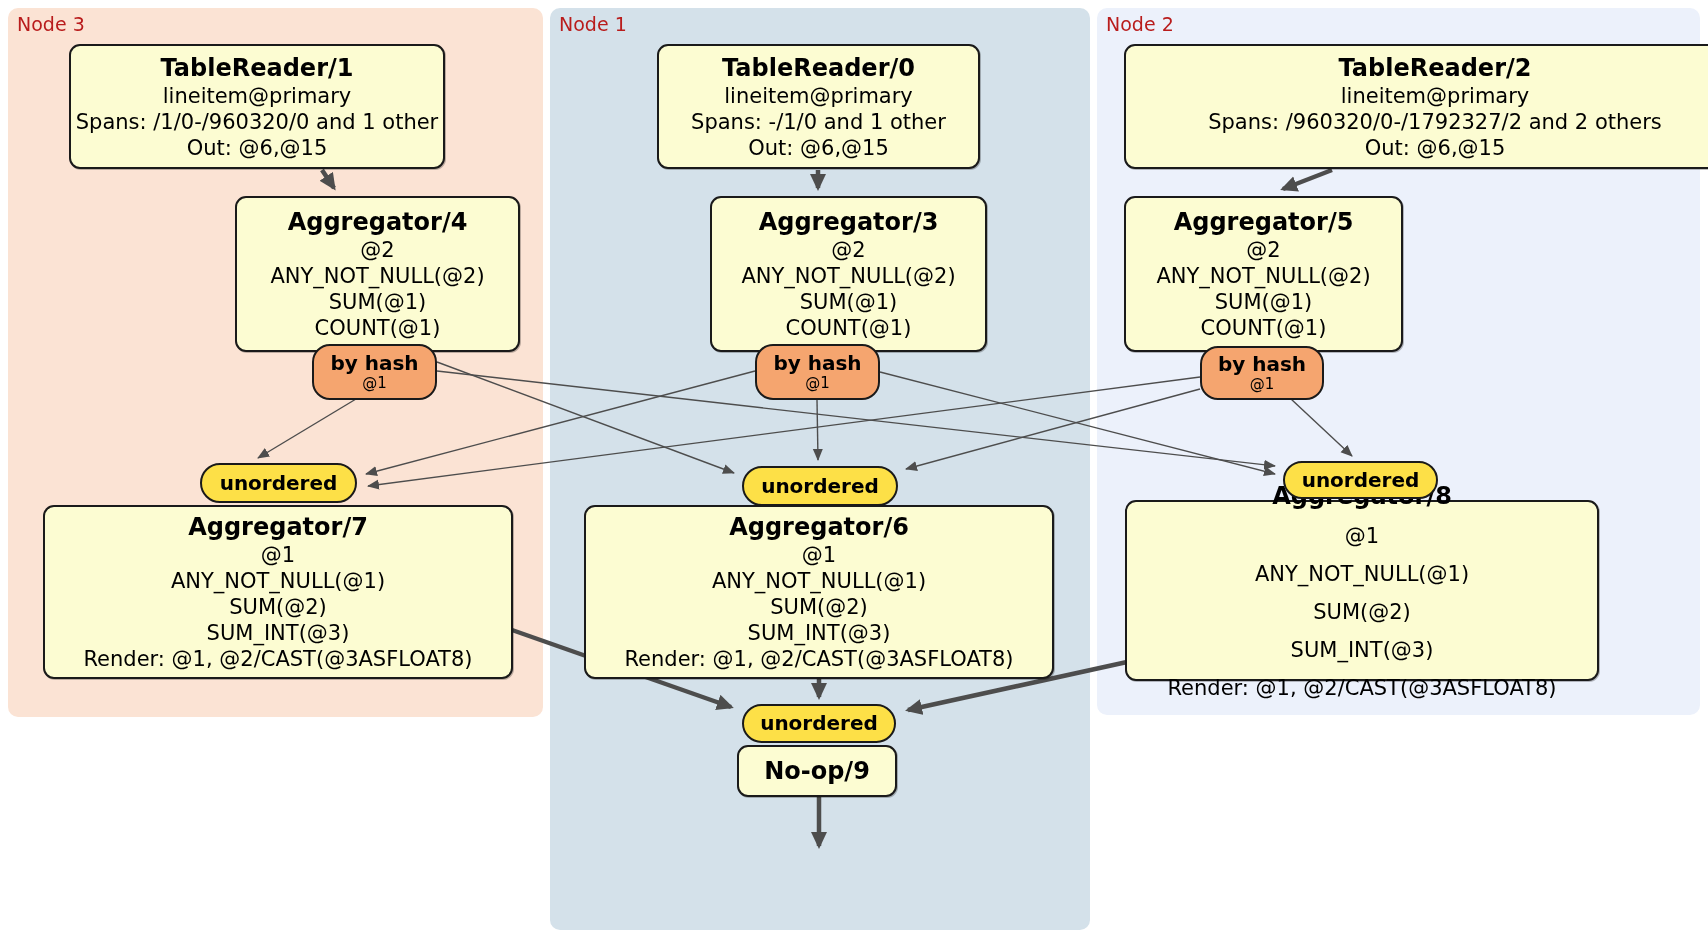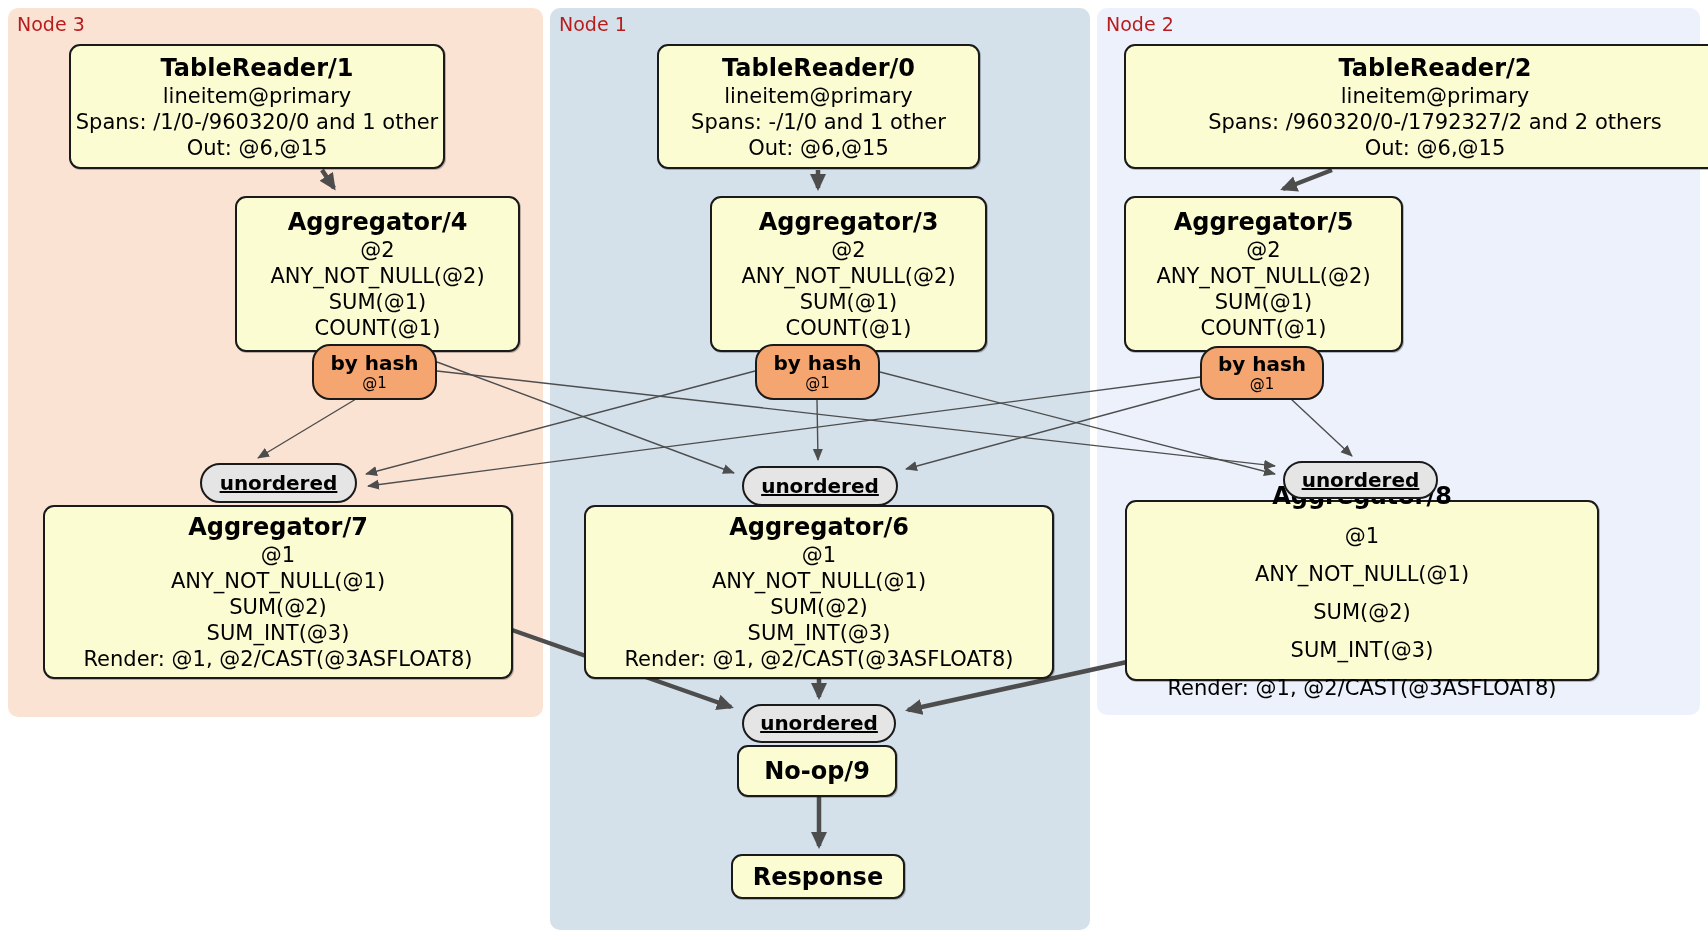--- a/index.html
+++ b/index.html
@@ -18,21 +18,21 @@
     box-shadow:1px 1px 0 rgba(0,0,0,0.25);
   }
   .pbox .title{font-weight:bold;font-size:24px;line-height:30px;white-space:nowrap;}
   .pbox .line{font-size:21px;line-height:26px;white-space:nowrap;}
   .pill{
     position:absolute;z-index:4;border:2px solid #1a1a1a;display:flex;
     flex-direction:column;align-items:center;justify-content:center;
     box-sizing:border-box;text-align:center;
   }
   .pill.hash{background:#f5a56f;border-radius:18px;}
-  .pill.sync{background:#e5e5e5;border-radius:20px;text-decoration:underline;}
+  .pill.sync{background:#fde047;border-radius:20px;}
   .pill .plabel{font-weight:bold;font-size:20px;line-height:23px;white-space:nowrap;}
   .pill .pdetail{font-size:15px;line-height:17px;white-space:nowrap;}
 </style>
 </head>
 <body>
 
 <div id="canvas">
 
   <div class="group" style="left:8px;top:8px;width:535px;height:709px;background:#fbe3d4;">
     <div class="glabel">Node 3</div>
@@ -161,17 +161,14 @@
     <div class="line">SUM_INT(@3)</div>
     <div class="line">Render: @1, @2/CAST(@3ASFLOAT8)</div>
   </div>
 
   <div class="pill sync" style="left:742px;top:704px;width:154px;height:39px;">
     <div class="plabel">unordered</div>
   </div>
   <div class="pbox" style="left:737px;top:745px;width:160px;height:52px;">
     <div class="title">No-op/9</div>
   </div>
-  <div class="pbox" style="left:731px;top:854px;width:174px;height:45px;">
-    <div class="title">Response</div>
-  </div>
 
 </div>
 
 </body></html>

